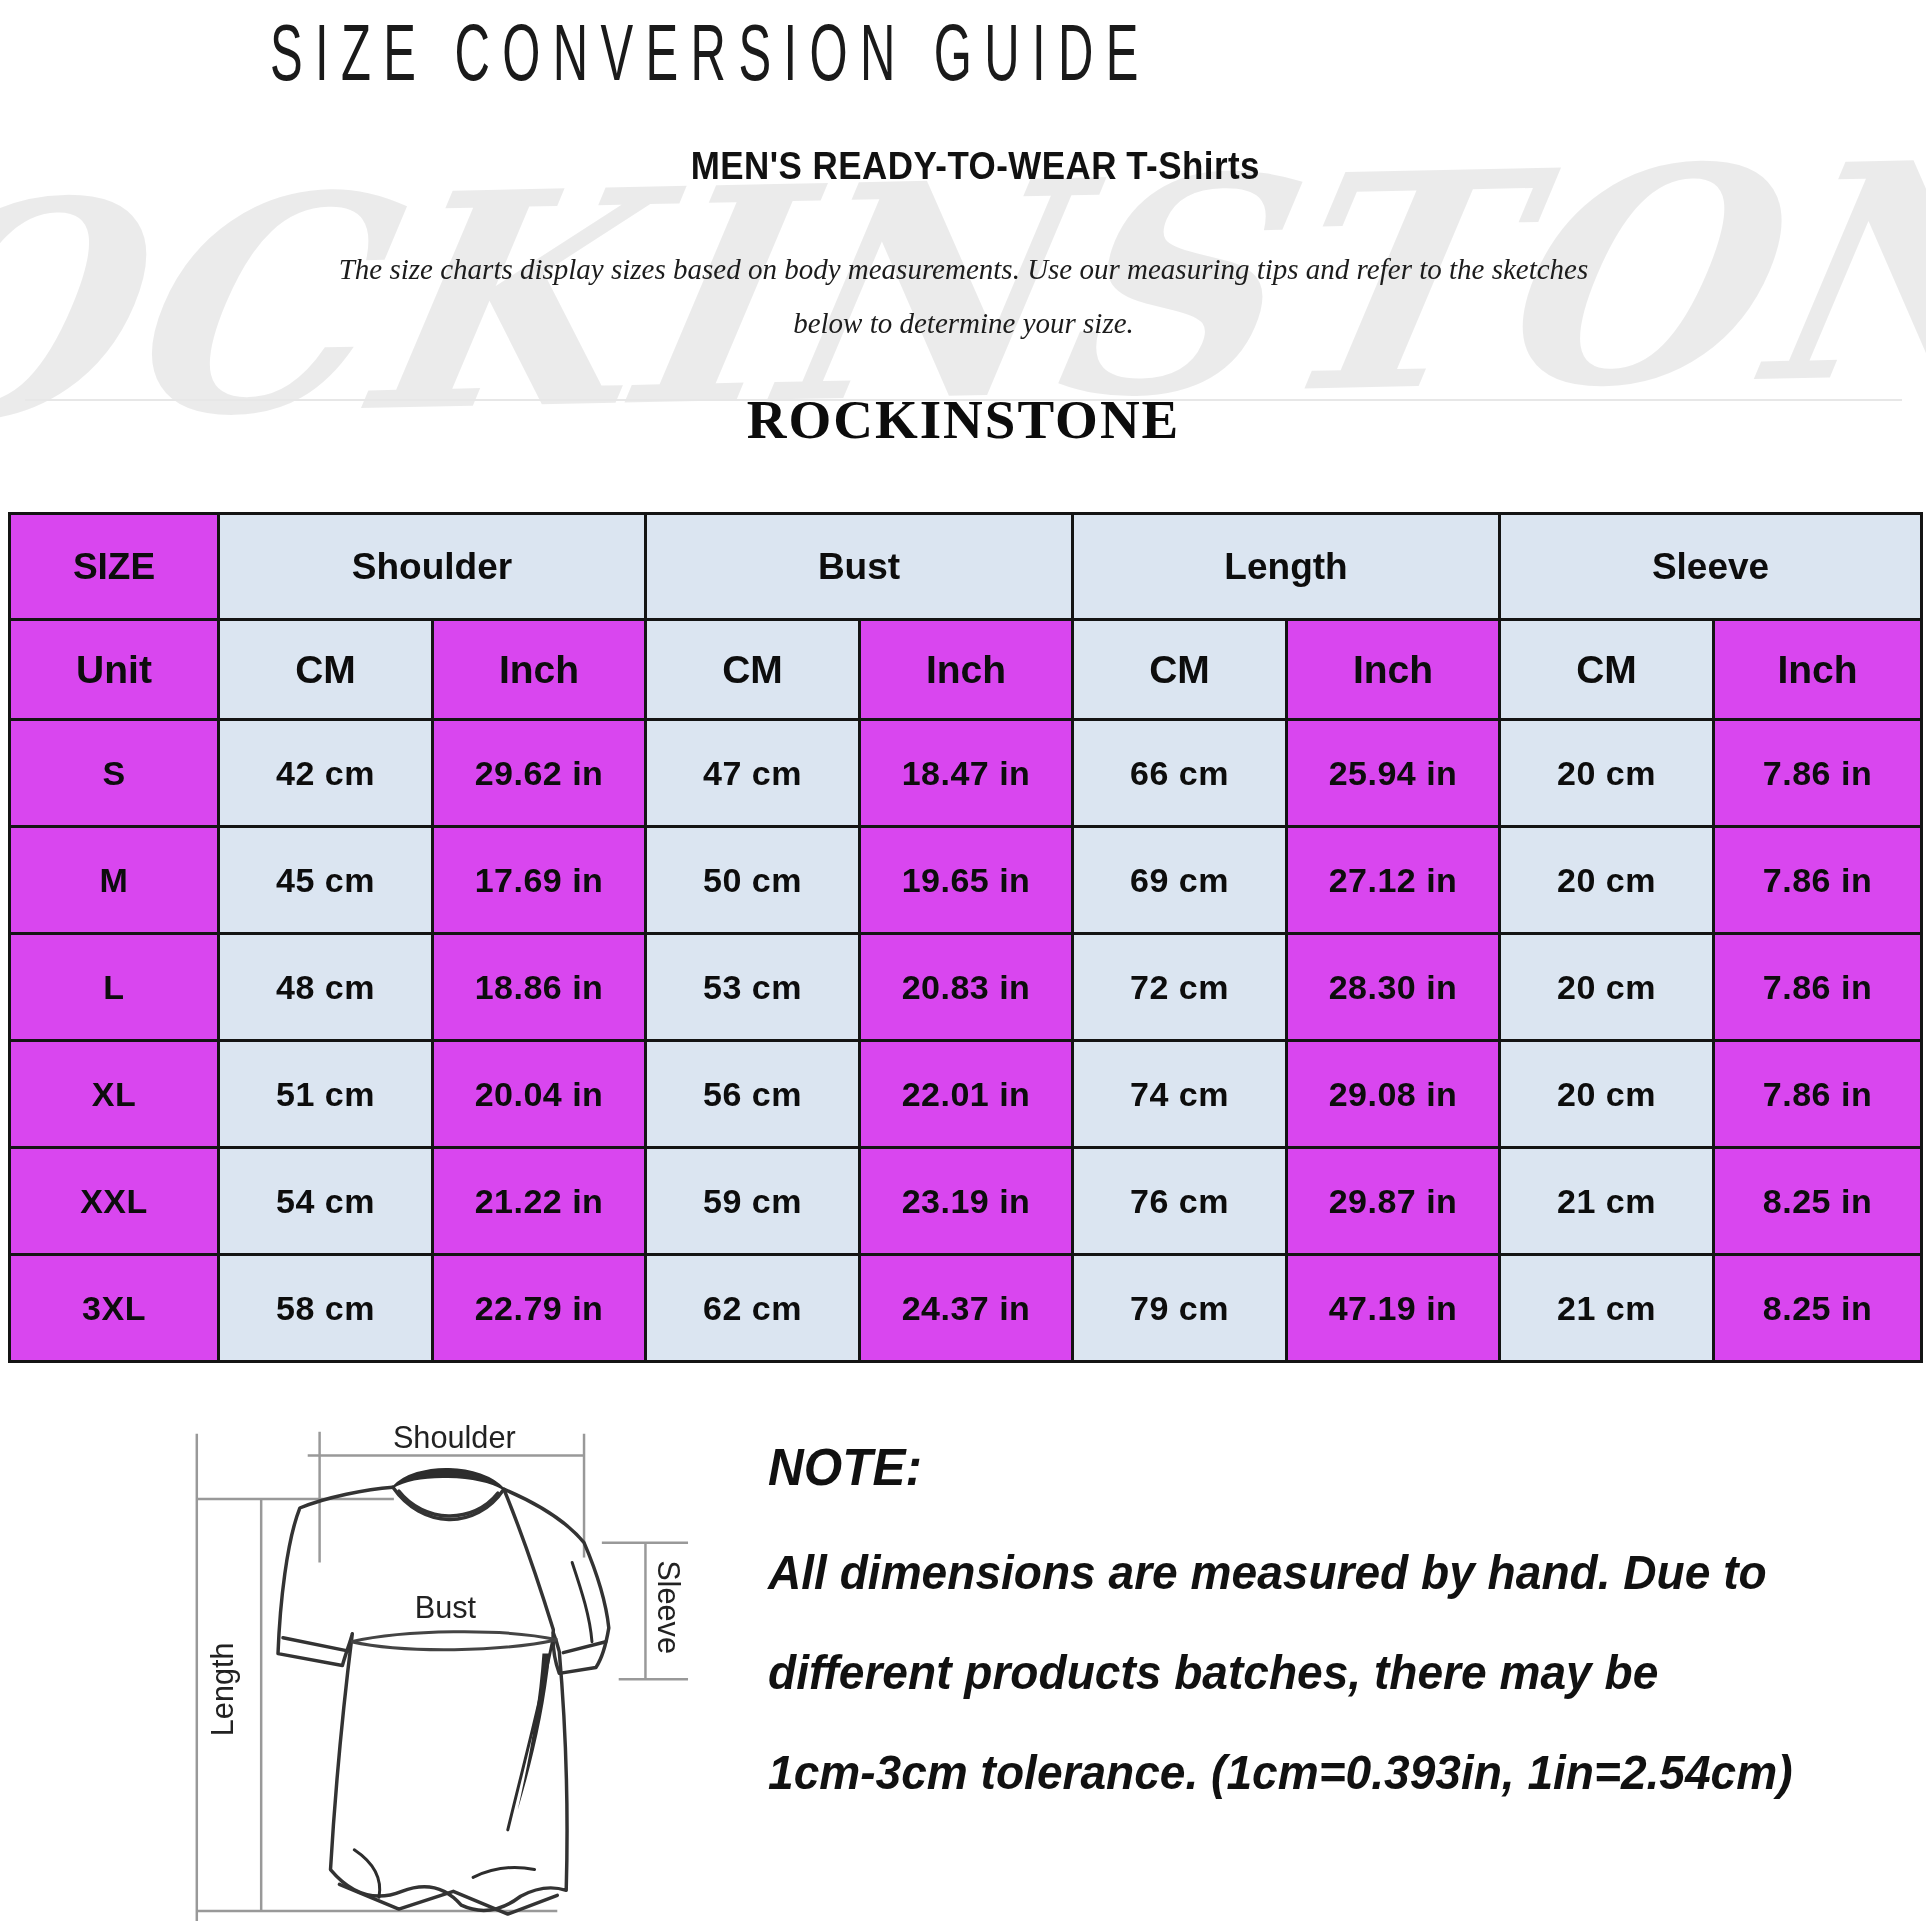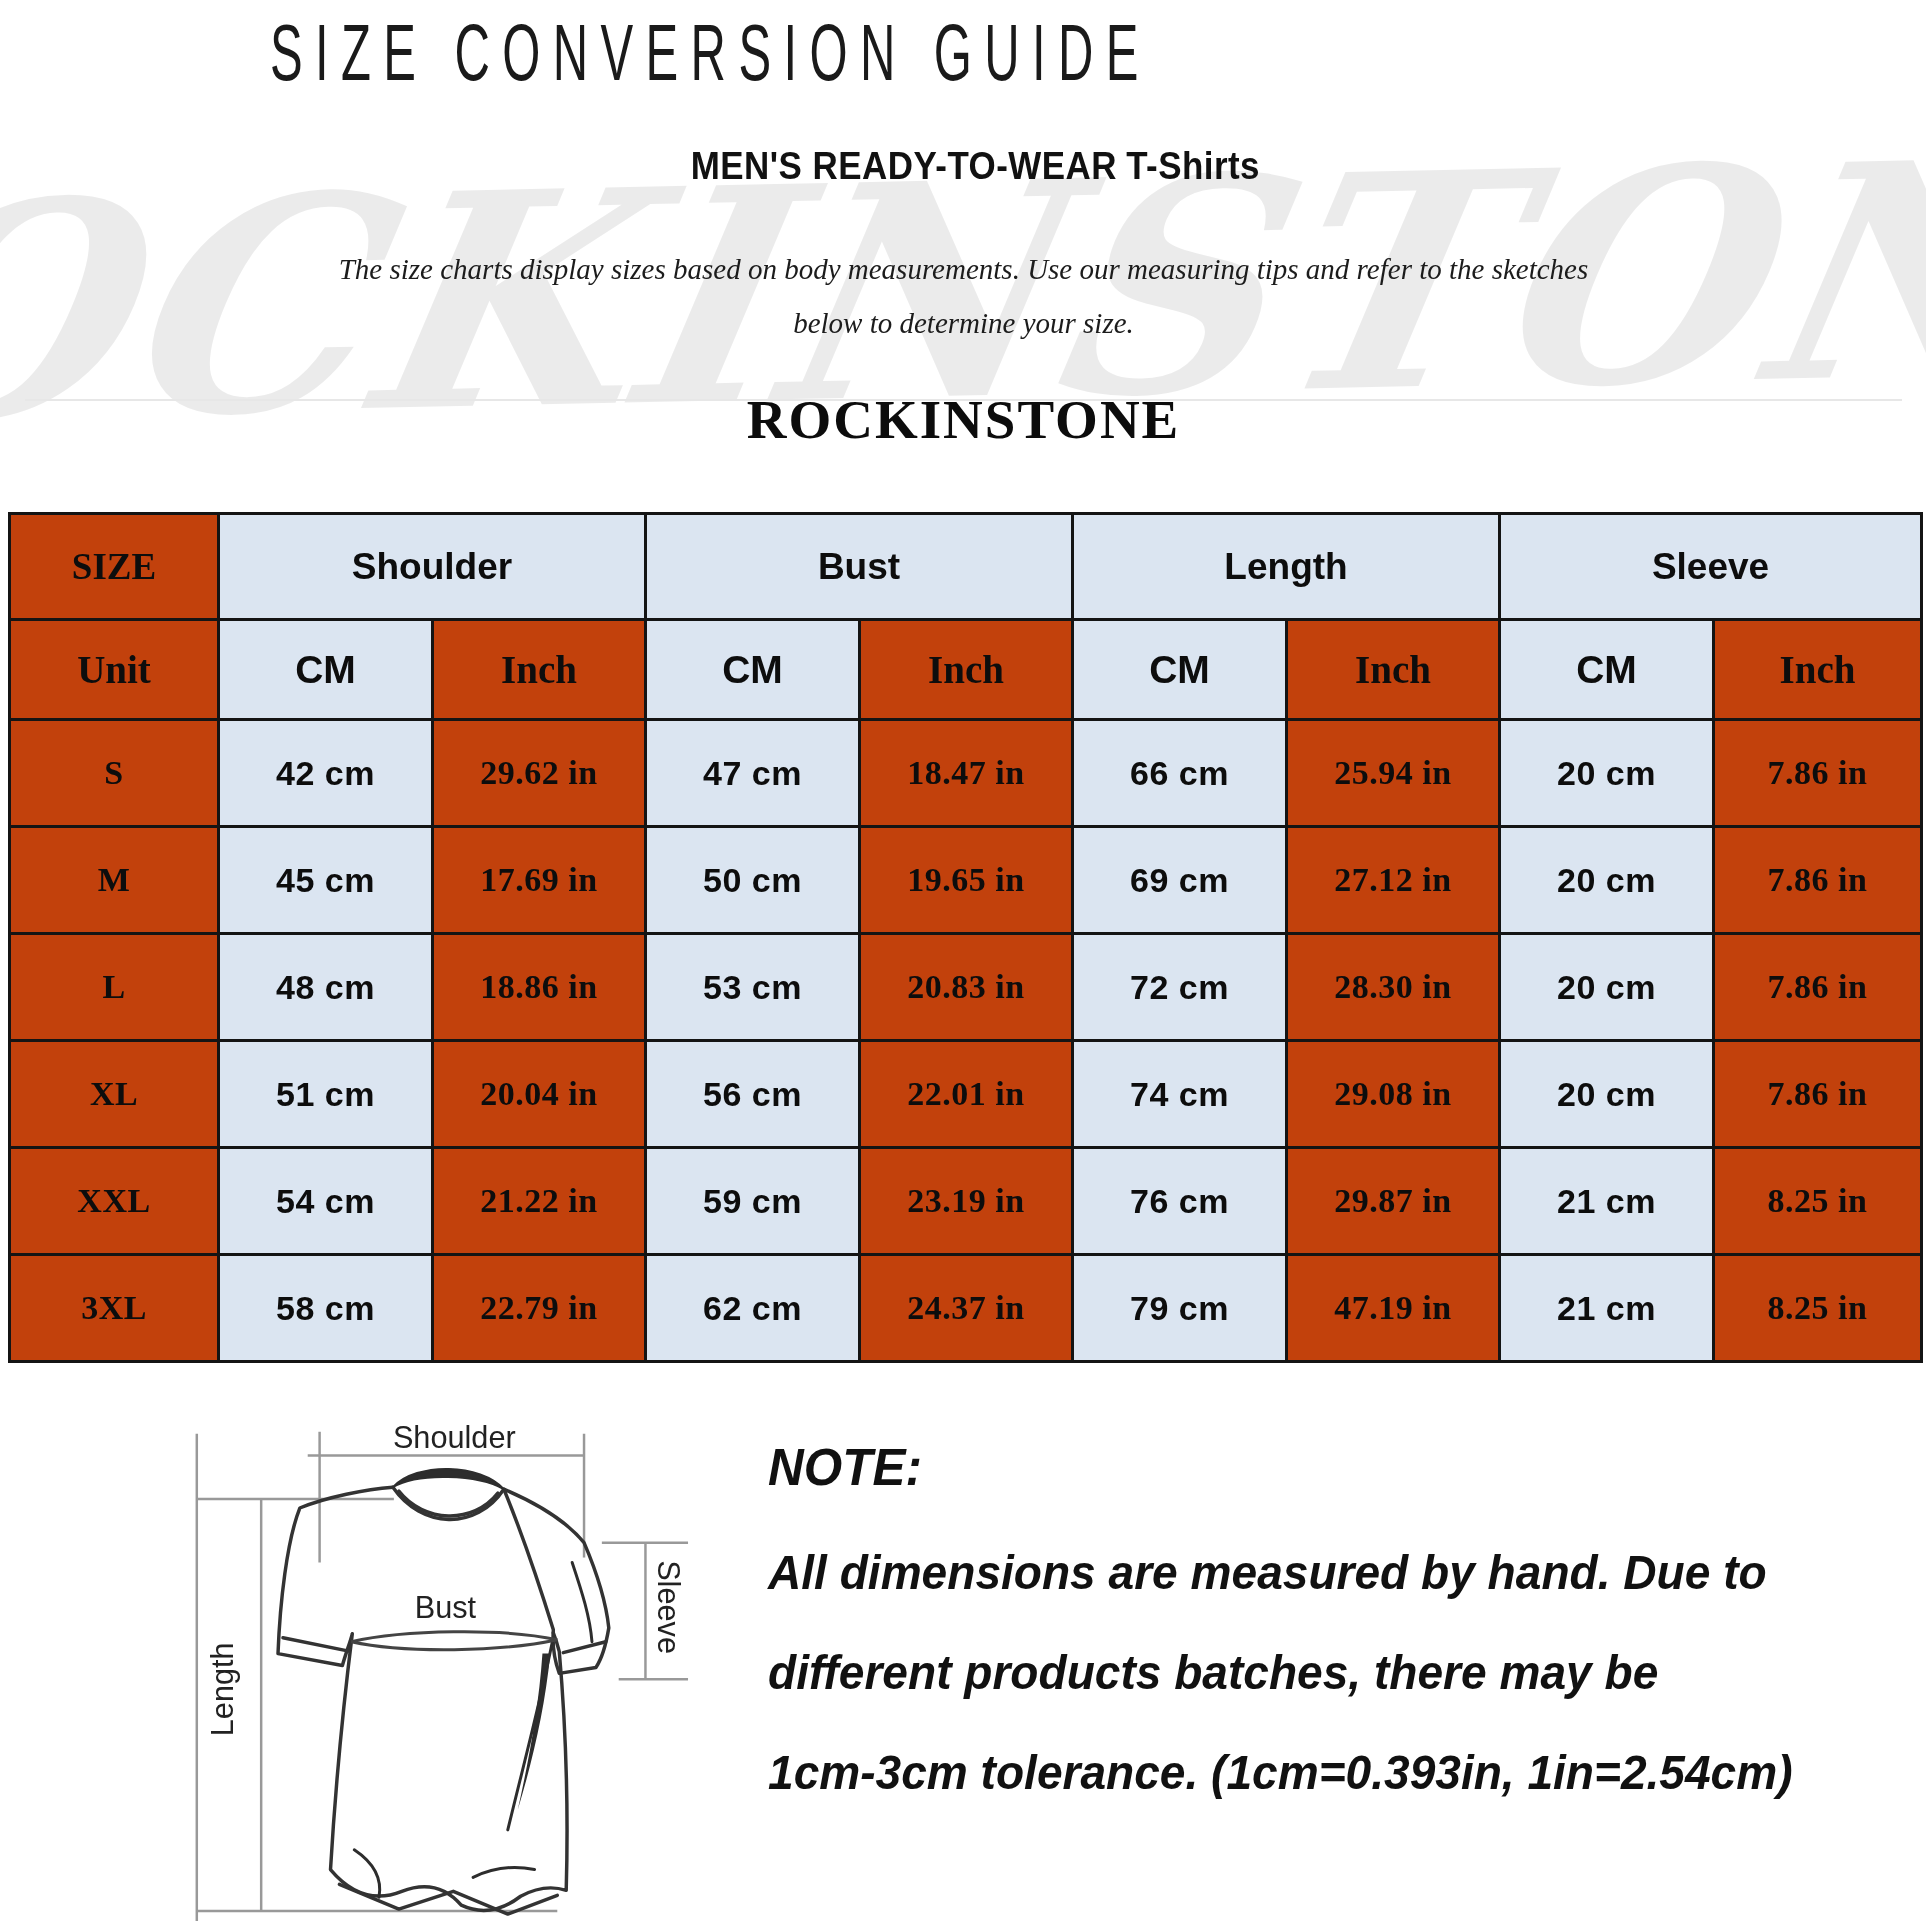--- a/index.html
+++ b/index.html
@@ -19,21 +19,21 @@
   .desc{position:absolute;top:242px;left:0;width:100%;text-align:center;z-index:2;
         font-family:"Liberation Serif",serif;font-style:italic;font-size:29px;line-height:54px;color:#1c1c1c;}
   .brand-row{position:absolute;top:388px;left:0;width:100%;text-align:center;z-index:2;}
   .brand{font-family:"Liberation Serif",serif;font-weight:700;font-size:55px;letter-spacing:2px;color:#0c0c0c;}
   
   table.size-table{position:absolute;left:8px;top:512px;width:1911px;z-index:2;
         border-collapse:collapse;table-layout:fixed;background:#fff;}
   .size-table th,.size-table td{border:3px solid #141414;text-align:center;vertical-align:middle;
         font-weight:700;color:#0d0d0d;padding:0;overflow:hidden;}
   .size-table .b{background:var(--cell-blue,#dbe5f1);}
-  .size-table .w{background:#c2410c;font-family:Liberation Serif, serif;}
+  .size-table .w{background:#d946ef;}
   .size-table thead tr.group-row th{height:103px;font-size:37px;}
   .size-table thead tr.unit-row td{height:97px;font-size:39px;}
   .size-table tbody td{height:104px;font-size:34px;letter-spacing:0.5px;}
   
   .shirt-svg{position:absolute;left:176px;top:1404px;z-index:2;}
   .shirt-svg text{font-family:"Liberation Sans",sans-serif;fill:#222;}
   
   .note{position:absolute;left:768px;top:1438px;width:1148px;z-index:2;font-style:italic;}
   .note-heading{font-size:51px;font-weight:700;margin:0 0 26px 0;transform:scaleX(0.97);transform-origin:left;}
   .note-line{font-size:48px;font-weight:700;line-height:100px;white-space:nowrap;

